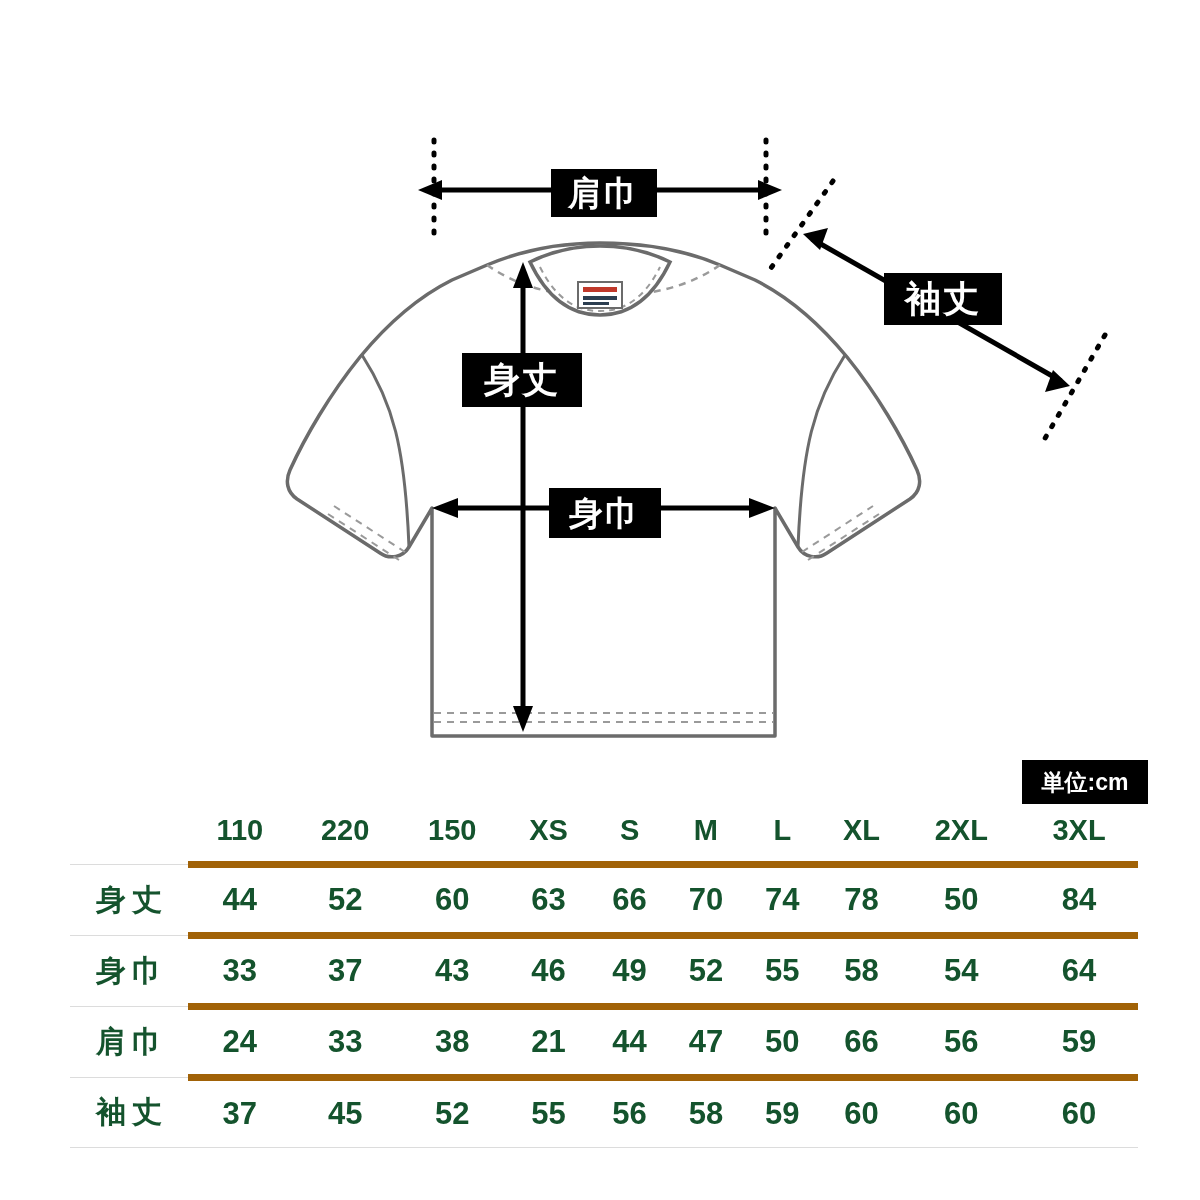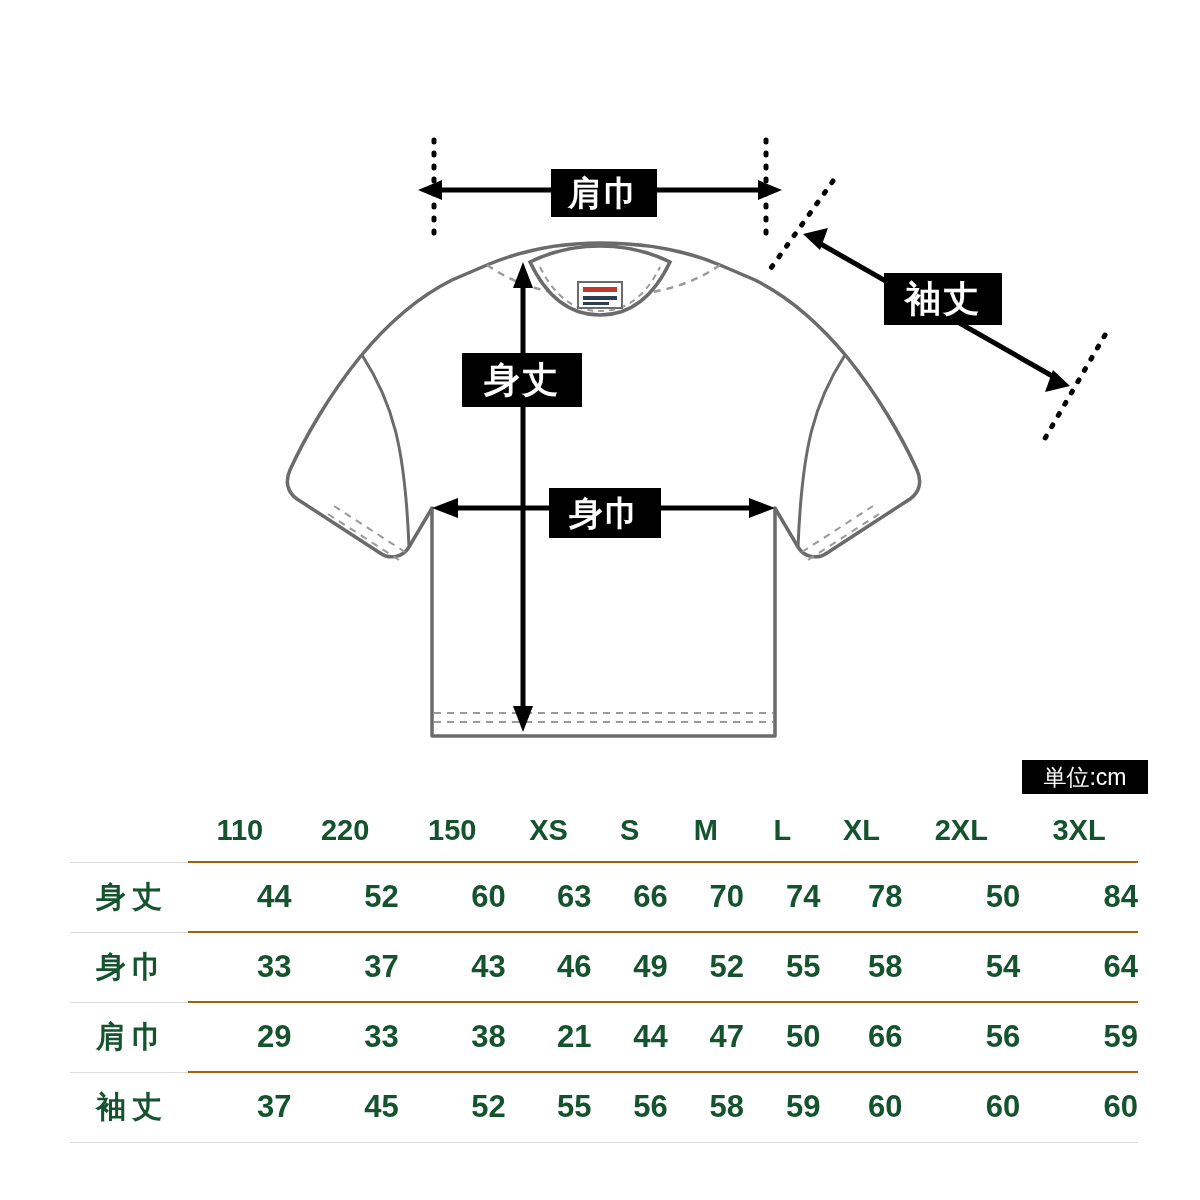--- a/index.html
+++ b/index.html
@@ -70,24 +70,24 @@
     left: 549px;
     top: 488px;
     width: 112px;
     height: 50px;
     font-size: 34px;
   }
   #label-unit {
     left: 1022px;
     top: 760px;
     width: 126px;
-    height: 34px;
+    height: 44px;
     font-size: 23px;
     letter-spacing: 0px;
-    font-weight: 400;
+    font-weight: 700;
   }
 
   
   #size-table {
     position: absolute;
     left: 70px;
     top: 808px;
     width: 1068px;
     border-collapse: collapse;
   }
@@ -107,22 +107,21 @@
   #size-table tbody th {
     font-size: 30px;
     letter-spacing: 6px;
     text-indent: 6px;
     padding: 14px 0;
     border-top: 1px solid #dcdcdc;
   }
   #size-table tbody td {
     font-size: 31px;
     padding: 14px 0;
-    border-top: 2px solid #a16207;
-    text-align: right;
+    border-top: 7px solid #a16207;
   }
   #size-table tbody tr:last-child th,
   #size-table tbody tr:last-child td {
     border-bottom: 1px solid #dcdcdc;
   }
 </style>
 </head>
 <body>
 
 <div id="page">
@@ -278,21 +277,21 @@
         <td>46</td>
         <td>49</td>
         <td>52</td>
         <td>55</td>
         <td>58</td>
         <td>54</td>
         <td>64</td>
       </tr>
       <tr>
         <th>肩巾</th>
-        <td>29</td>
+        <td>24</td>
         <td>33</td>
         <td>38</td>
         <td>21</td>
         <td>44</td>
         <td>47</td>
         <td>50</td>
         <td>66</td>
         <td>56</td>
         <td>59</td>
       </tr>

